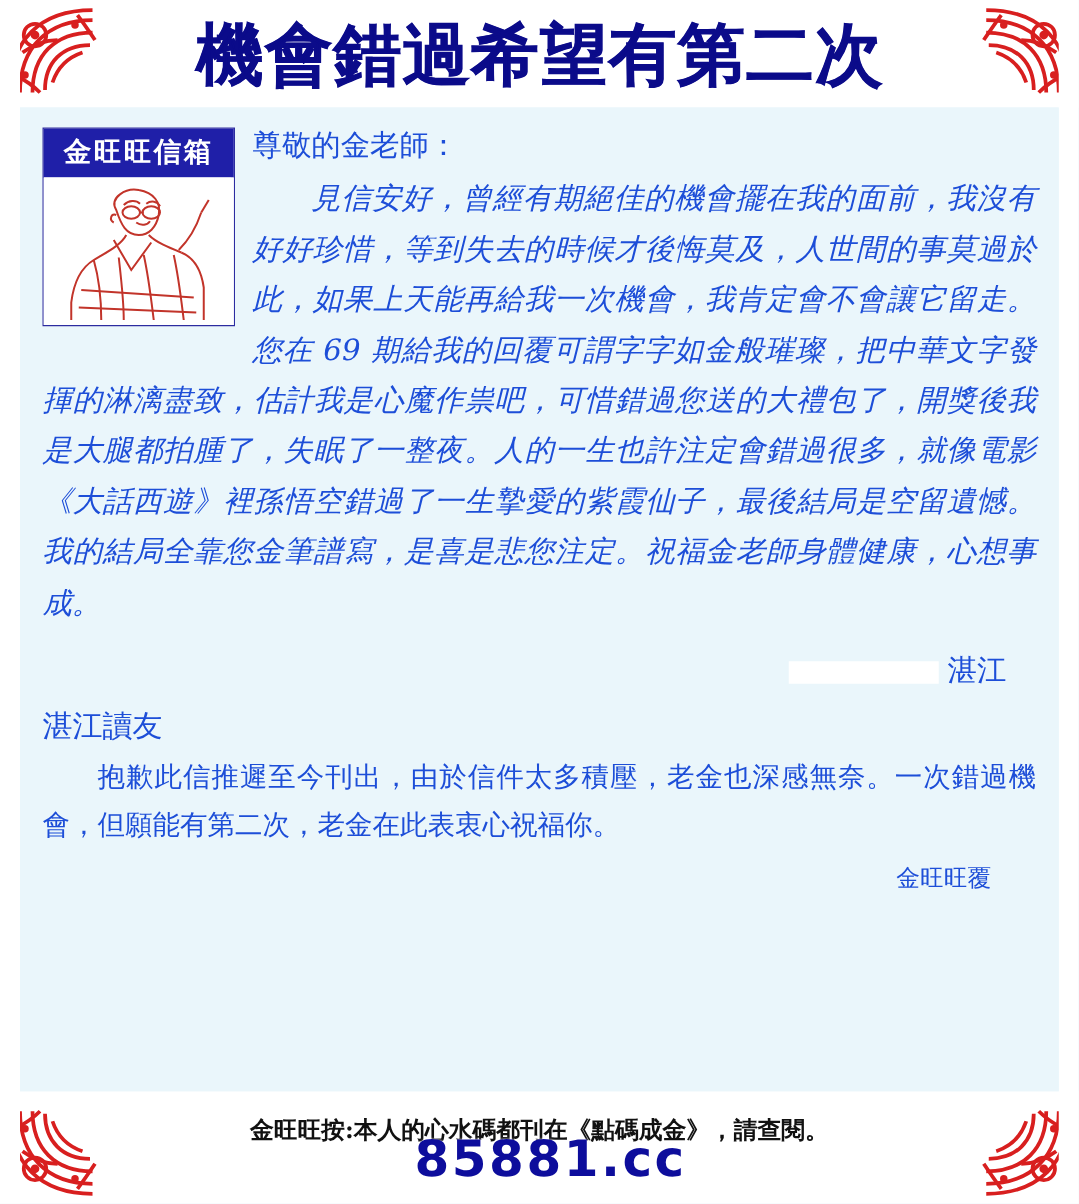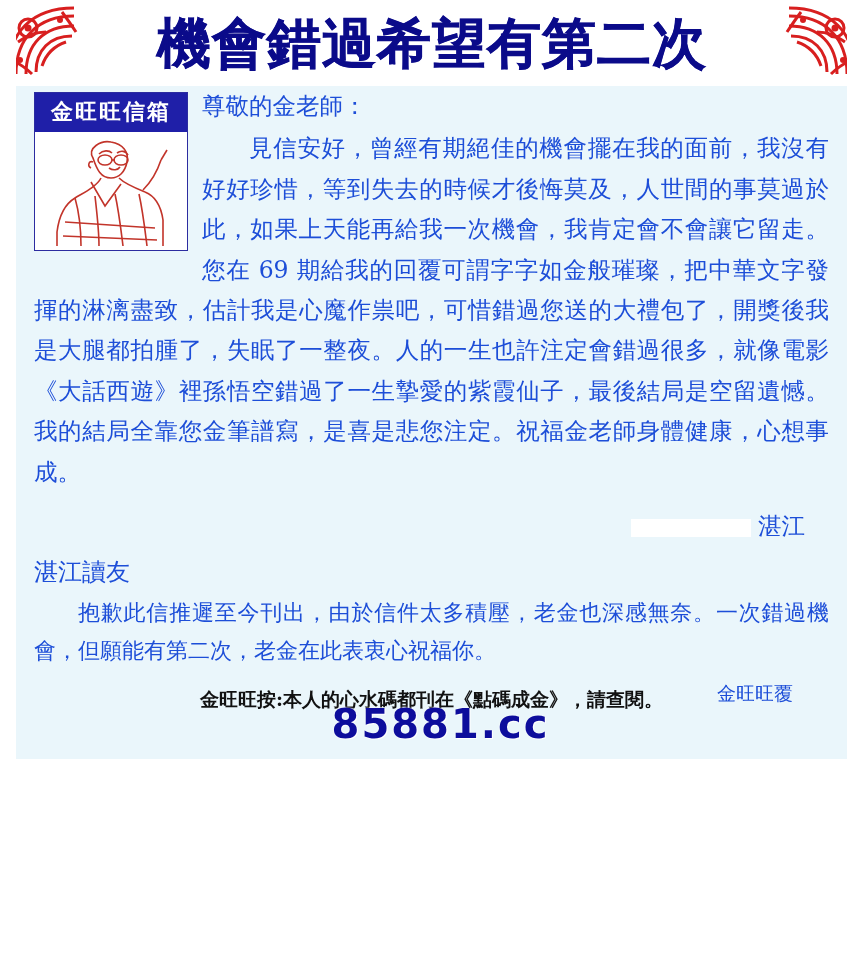--- a/index.html
+++ b/index.html
@@ -9,21 +9,21 @@
   body {
     width: 863px;
     height: 963px;
     background: #ffffff;
     font-family: "DejaVu Serif", "Liberation Serif", serif;
     overflow: hidden;
   }
   .page {
     position: relative;
     width: 863px;
-    height: 759px;
+    height: 963px;
     background: #eaf6fb;
     box-sizing: border-box;
     overflow: hidden;
   }
   
   .frame-top, .frame-bottom {
     position: absolute;
     left: 0;
     width: 863px;
     height: 86px;
@@ -69,21 +69,21 @@
   }
 
   .content {
     position: absolute;
     top: 86px;
     left: 16px;
     width: 831px;
     height: 787px;
     background: #eaf6fb;
     box-sizing: border-box;
-    padding: 0 18px 0 18px;
+    padding: 10px 18px 0 18px;
   }
 
   .avatar-box {
     float: left;
     width: 152px;
     margin: 6px 14px 6px 0;
     border: 1px solid #2c2ca0;
     background: #ffffff;
   }
   .avatar-header {
@@ -104,21 +104,21 @@
   .avatar-art svg { display: block; }
 
   .letter {
     font-size: 23.5px;
     line-height: 1.72;
     color: #1d4ed8;
     text-align: justify;
   }
   .letter p { margin: 0; }
   .salutation { margin-bottom: 2px !important; }
-  .body-para { text-indent: 2em; }
+  .body-para { text-indent: 2em; font-style: italic; }
   .redaction {
     display: inline-block;
     width: 120px;
     height: 18px;
     background: #ffffff;
     vertical-align: middle;
   }
   .sign-right {
     text-align: right;
     margin-top: 14px !important;

